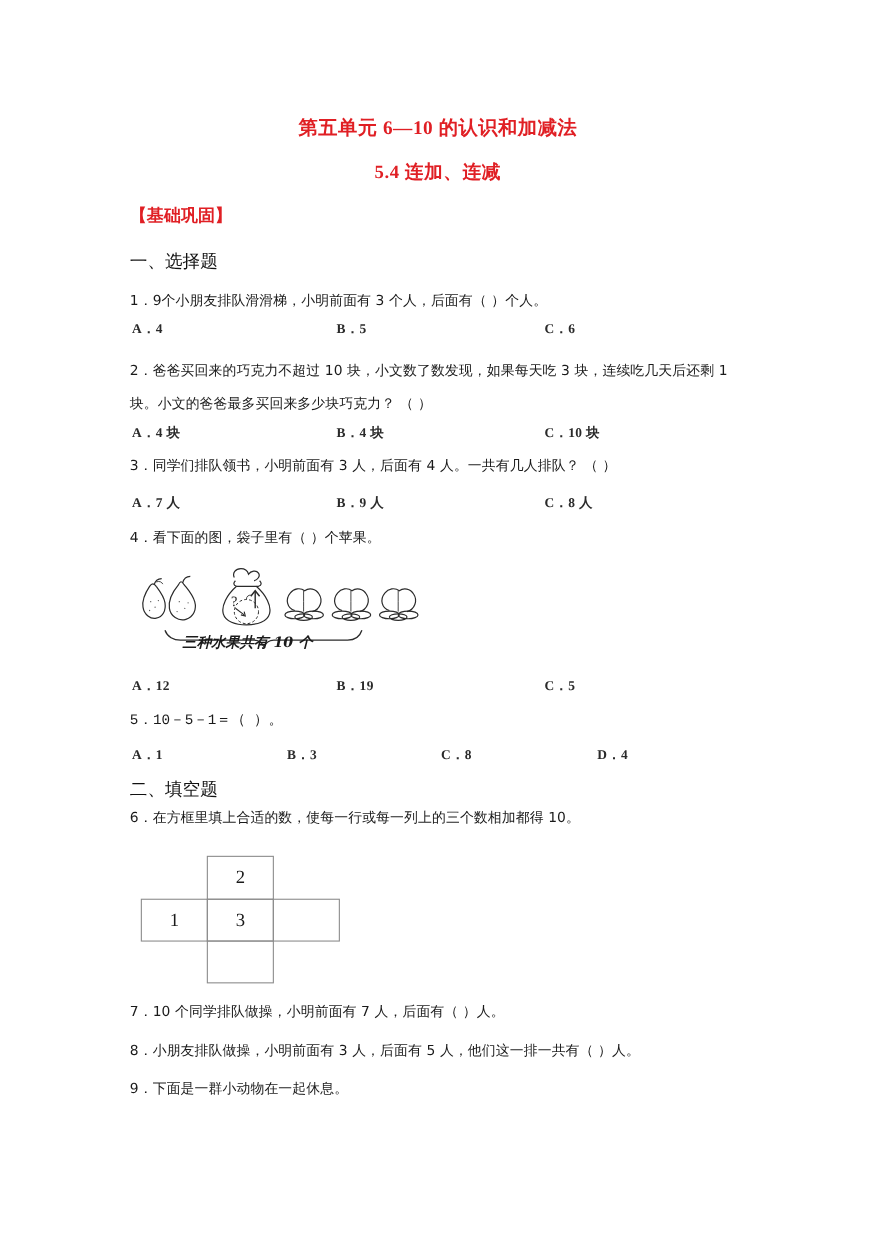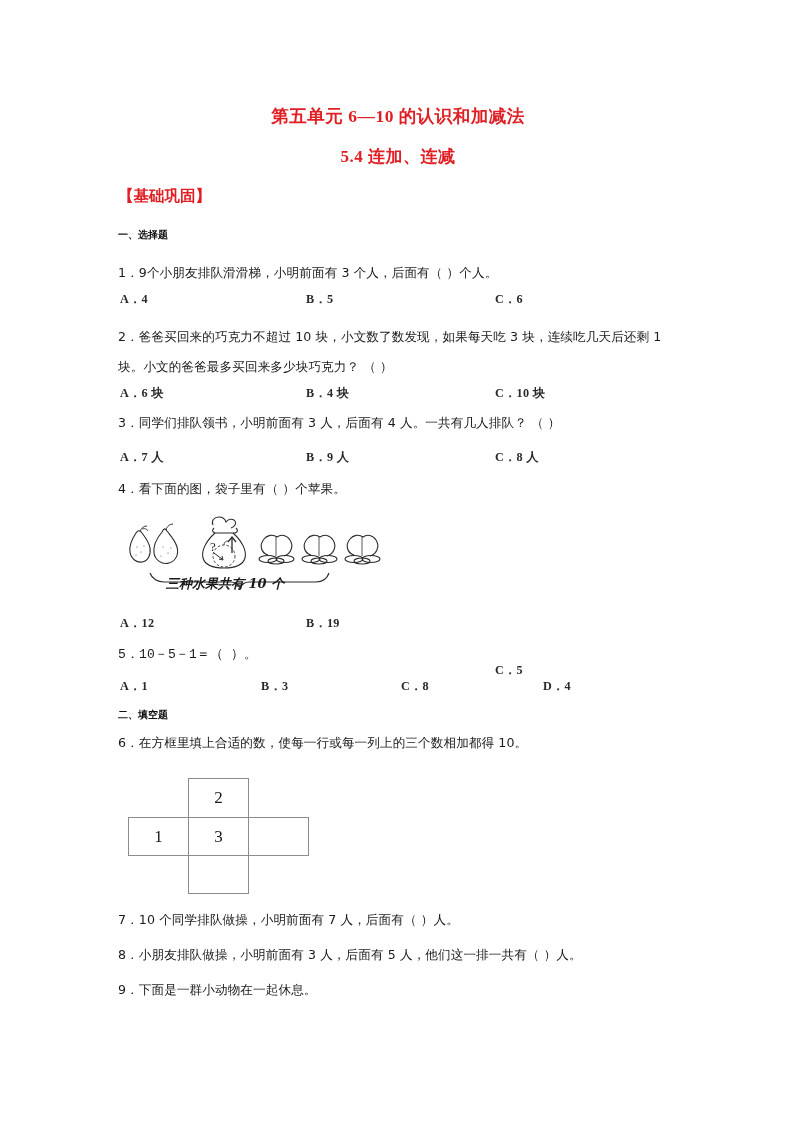--- a/index.html
+++ b/index.html
@@ -53,22 +53,22 @@
     font-size: 15.5px;
     font-family: "DejaVu Sans", "Liberation Sans", sans-serif;
     white-space: nowrap;
     text-align: right;
   }
   #bigsec { top: 186px; }
 
   .sub-heading {
     position: absolute;
     left: 0;
-    font-weight: bold;
-    font-size: 10px;
+    font-weight: normal;
+    font-size: 16px;
     font-family: "DejaVu Sans", "Liberation Sans", sans-serif;
     color: #111;
     white-space: nowrap;
   }
 
   
   .qline {
     position: absolute;
     left: 0;
     font-size: 12.6px;
@@ -152,21 +152,21 @@
 
   <div class="qline" style="top:265px;">1．9个小朋友排队滑滑梯，小明前面有 3 个人，后面有（          ）个人。</div>
   <div class="optrow" style="top:291px;">
     <span class="opt" style="left:2px;">A．4</span>
     <span class="opt" style="left:188px;">B．5</span>
     <span class="opt" style="left:377px;">C．6</span>
   </div>
 
   <div class="qline wrap" style="top:322px;">2．爸爸买回来的巧克力不超过 10 块，小文数了数发现，如果每天吃 3 块，连续吃几天后还剩 1 块。小文的爸爸最多买回来多少块巧克力？ （ ）</div>
   <div class="optrow" style="top:385px;">
-    <span class="opt" style="left:2px;">A．6 块</span>
+    <span class="opt" style="left:2px;">A．4 块</span>
     <span class="opt" style="left:188px;">B．4 块</span>
     <span class="opt" style="left:377px;">C．10 块</span>
   </div>
 
   <div class="qline" style="top:415px;">3．同学们排队领书，小明前面有 3 人，后面有 4 人。一共有几人排队？ （              ）</div>
   <div class="optrow" style="top:449px;">
     <span class="opt" style="left:2px;">A．7 人</span>
     <span class="opt" style="left:188px;">B．9 人</span>
     <span class="opt" style="left:377px;">C．8 人</span>
   </div>
@@ -242,21 +242,21 @@
           <path d="M32,70 C34,76 40,79 46,79 L113,79 C118,79 120,81 122,85 C124,81 126,79 131,79 L198,79 C204,79 209,76 211,70"></path>
         </g>
       </g>
     </svg>
     <div class="handwrite" style="position:absolute; left:48px; top:72px; white-space:nowrap;">三种水果共有 10 个</div>
   </div>
 
   <div class="optrow" style="top:615px;">
     <span class="opt" style="left:2px;">A．12</span>
     <span class="opt" style="left:188px;">B．19</span>
-    <span class="opt" style="left:377px;margin-top:47px;">C．5</span>
+    <span class="opt" style="left:377px;">C．5</span>
   </div>
 
   <div class="qline" style="top:645px; font-family:Liberation Mono, monospace; font-size:13px;">5．10－5－1＝（          ）。</div>
   <div class="optrow" style="top:678px;">
     <span class="opt" style="left:2px;">A．1</span>
     <span class="opt" style="left:143px;">B．3</span>
     <span class="opt" style="left:283px;">C．8</span>
     <span class="opt" style="left:425px;">D．4</span>
   </div>
 

